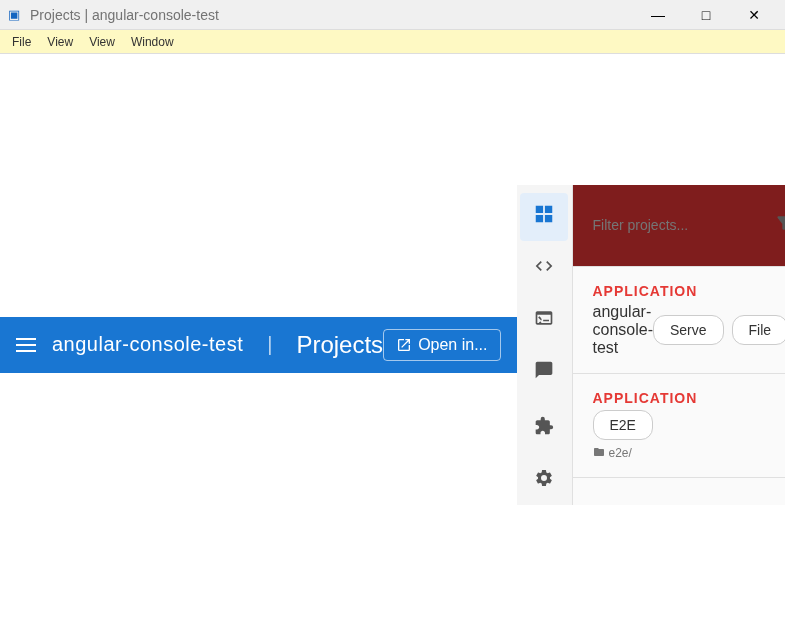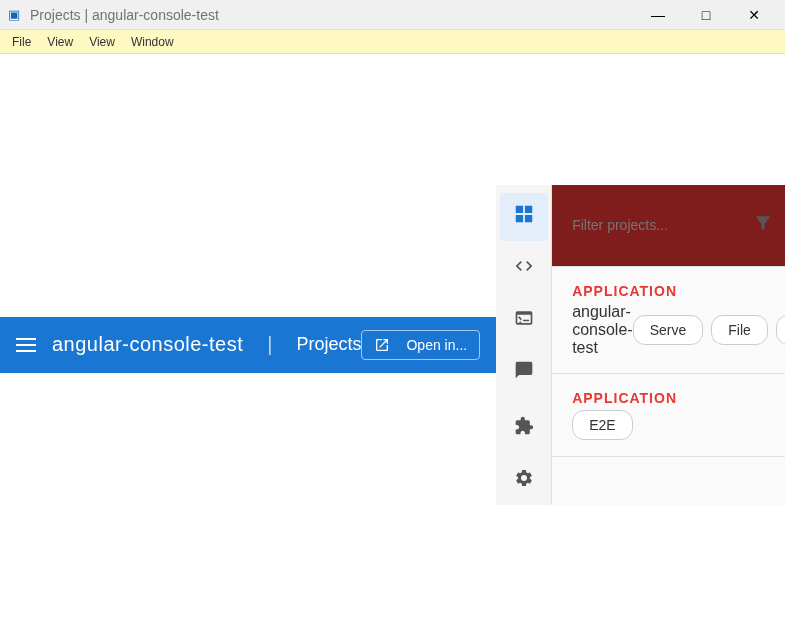--- a/index.html
+++ b/index.html
@@ -37,26 +37,26 @@
     .header {
       background: #1976d2; color: #fff; height: 56px;
       display: flex; align-items: center; justify-content: space-between;
       padding: 0 16px;
     }
     .header-left { display: flex; align-items: center; gap: 16px; }
     .hamburger-icon { cursor: pointer; display: flex; flex-direction: column; gap: 4px; }
     .hamburger-icon span { display: block; width: 20px; height: 2px; background: #fff; }
     .header-title { font-size: 20px; font-weight: 400; letter-spacing: 0.5px; }
     .header-separator { font-size: 20px; opacity: 0.7; margin: 0 8px; }
-    .header-subtitle { font-size: 18px; font-weight: 400; }
+    .header-subtitle { font-size: 24px; font-weight: 400; }
     .open-in-btn {
-      display: flex; align-items: center; gap: 16px;
+      display: flex; align-items: center; gap: 6px;
       border: 1px solid rgba(255,255,255,0.6); border-radius: 4px;
       padding: 6px 12px; cursor: pointer; background: transparent; color: #fff;
-      font-size: 14px;
+      font-size: 16px;
     }
 
     
     .main { display: flex; flex: 1; overflow: hidden; }
 
     
     .sidebar {
       width: 56px; background: #f5f5f5; border-right: 1px solid #e0e0e0;
       display: flex; flex-direction: column; align-items: center;
       padding-top: 8px; gap: 4px;
@@ -226,18 +226,26 @@
           </div>
         </div>
 
         <div class="project-section">
           <div class="project-type">APPLICATION</div>
           <div class="project-row">
             <div class="project-actions">
               <button class="action-btn">E2E</button>
             </div>
           </div>
+          <div class="project-path">
+            <span>
+              <svg width="12" height="12" viewBox="0 0 24 24" fill="#777">
+                  <path d="M10 4H4c-1.1 0-1.99.9-1.99 2L2 18c0 1.1.9 2 2 2h16c1.1 0 2-.9 2-2V8c0-1.1-.9-2-2-2h-8l-2-2z"></path>
+                </svg>
+            </span>
+            <span>e2e/</span>
+          </div>
         </div>
 
       </div>
     </div>
   </div>
 </div>
 
 </body></html>

